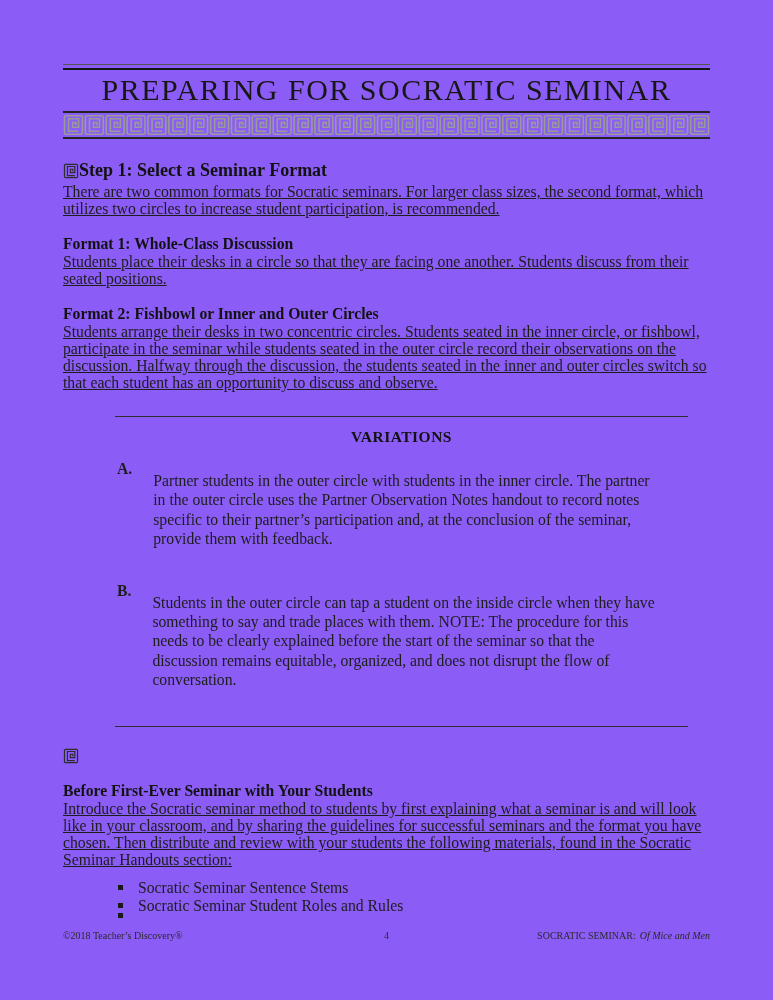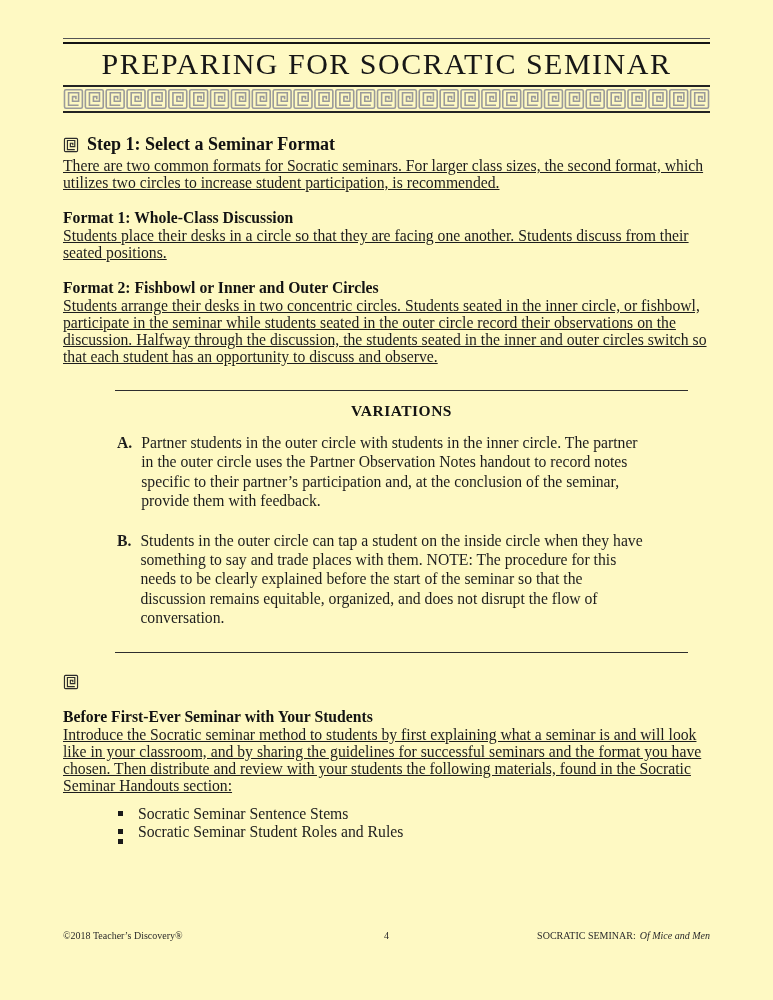--- a/index.html
+++ b/index.html
@@ -1,22 +1,22 @@
 <!DOCTYPE html>
 <html><head>
 <meta charset="utf-8">
 <style>
   html,body{margin:0;padding:0;background:#e8e8e8;}
   .page{
     position:relative;
     width:773px;height:1000px;
     margin:0 auto;
-    background:#fef9c3;
+    background:#8b5cf6;
     box-sizing:border-box;
-    padding:38px 63px 0 63px;
+    padding:64px 63px 0 63px;
     font-family:"Liberation Serif", serif;
     color:#1d1d1d;
     overflow:hidden;
   }
   
   .rule-double{
     height:3px;
     border-top:1.5px solid #555;
     border-bottom:2px solid #141414;
   }
@@ -31,21 +31,21 @@
   }
   .greek-band{
     border-top:2px solid #232323;
     border-bottom:2.5px solid #232323;
     padding:1px 0;
     line-height:0;
   }
   .greek-band svg{display:block;color:#9a9a9a;}
   
   h2.step-heading{
-    display:flex;align-items:center;gap:8px;
+    display:flex;align-items:center;gap:0;
     margin:21px 0 2px 0;
     font-size:18px;font-weight:700;color:#121212;
   }
   .step-icon{display:inline-flex;color:#2c2c2c;line-height:0;}
   h3.sub-heading{
     margin:18px 0 0 0;
     font-size:15.7px;font-weight:700;color:#121212;
   }
   p.body-text{
     margin:0 0 18px 0;
@@ -65,21 +65,21 @@
     margin:4px 0 13px 0;
     text-align:center;
     font-size:15.5px;font-weight:700;letter-spacing:.5px;color:#121212;
   }
   .var-item{
     display:flex;gap:9px;
     margin:0 0 20px 2px;
     font-size:15.7px;line-height:19.4px;
   }
   .var-label{font-weight:700;flex:0 0 auto;}
-  .var-text{margin:0;width:503px;}
+  .var-text{margin:12px;width:503px;}
   
   ul.handout-list{
     list-style:none;
     margin:11px 0 0 55px;padding:0;
     font-size:15.7px;line-height:18.6px;
   }
   ul.handout-list li{display:flex;align-items:baseline;}
   .bullet{
     flex:0 0 auto;
     width:5px;height:5px;background:#1a1a1a;

